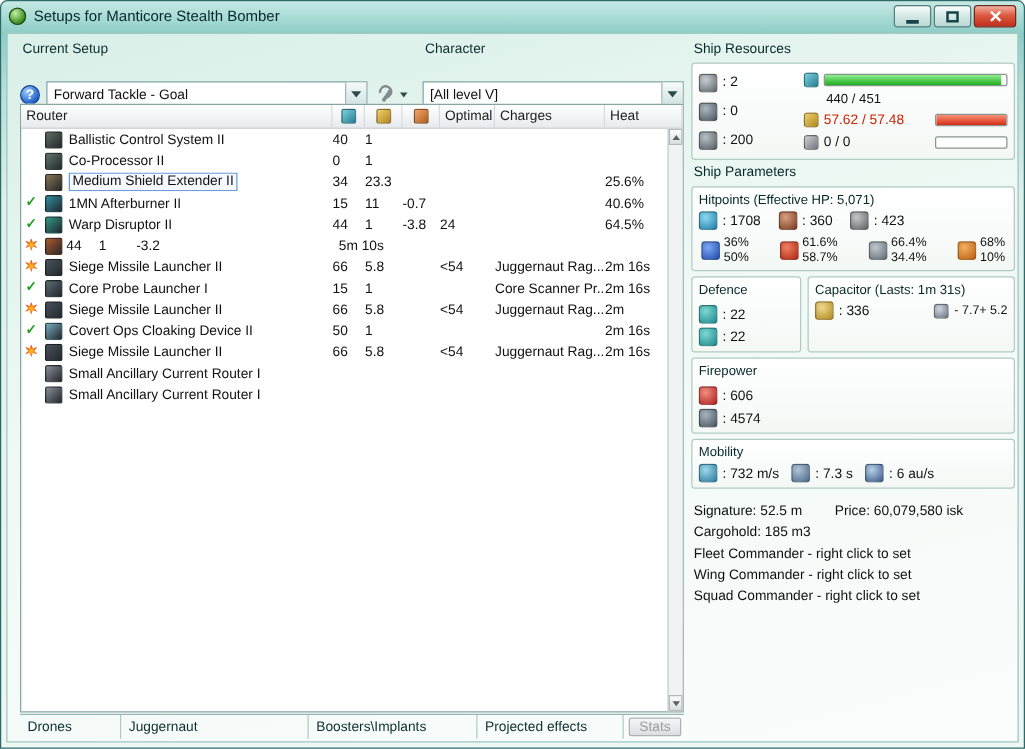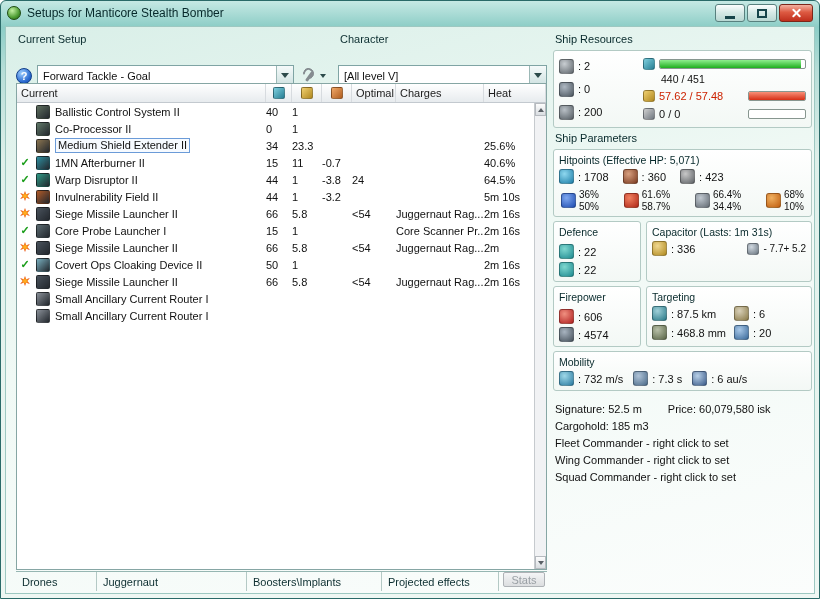--- a/index.html
+++ b/index.html
@@ -55,21 +55,21 @@
   .c-icon{width:20px;display:flex;justify-content:center}
   .mod-icon{width:14px;height:14px;border-radius:2px;border:1px solid rgba(0,0,0,.35)}
   .c-name{width:213px;padding-left:2px}
   .name-box{display:inline-block;border:1px solid #6b9bd8;background:#f6faff;padding:0 2px;line-height:13px}
   .c-cpu{width:26px}.c-pg{width:30px}.c-cap{width:30px}.c-opt{width:44px}.c-chg{width:88px}.c-heat{width:50px}
   .scroll{width:12px;border-left:1px solid #c6cace;background:#f1f2f4;display:flex;flex-direction:column;justify-content:space-between;align-items:center;flex:none}
   .sbtn{width:11px;height:13px;background:linear-gradient(180deg,#fdfdfd,#d9dde1);border:1px solid #b6babf;display:flex;align-items:center;justify-content:center}
   .tri-up-s{width:0;height:0;border-left:3px solid transparent;border-right:3px solid transparent;border-bottom:4px solid #5a6066}
   .tri-dn-s{width:0;height:0;border-left:3px solid transparent;border-right:3px solid transparent;border-top:4px solid #5a6066}
   
-  .tabbar{position:absolute;left:0;bottom:0;width:531px;height:20px;display:flex;align-items:flex-start;border-top:1px solid #96b6b2}
+  .tabbar{position:absolute;left:0;bottom:0;width:531px;height:20px;display:flex;align-items:center;border-top:1px solid #96b6b2}
   .tab{height:100%;display:flex;align-items:center;padding:0 6px;border-right:1px solid #b4c9c5;color:#0c2e30;cursor:default}
   .tab-drones{width:81px}.tab-desc{width:150px}.tab-boost{width:135px}.tab-proj{width:117px}
   .stats-btn{margin-left:auto;margin-right:2px;width:42px;height:15px;border:1px solid #aeb2b6;border-radius:2px;background:linear-gradient(180deg,#f4f5f6,#dcdee0);color:#9aa0a5;display:flex;align-items:center;justify-content:center}
   
   .group-title{color:#06282a;margin:0 0 1px 2px}
   .box{background:linear-gradient(180deg,#ffffff,#f3f8f5);border:1px solid #b3cac4;border-radius:3px;padding:4px 5px}
   .box-title{color:#06282a;margin-bottom:3px;white-space:nowrap;font-size:10.5px}
   .picon{width:15px;height:15px;border-radius:3px;display:inline-block;flex:none;border:1px solid rgba(0,0,0,.25)}
   .picon.sm{width:12px;height:12px}
   [data-name="turret-hardpoints-icon"]{background:radial-gradient(circle at 35% 30%,#c9ced2,#5f666c)}
@@ -173,21 +173,21 @@
             <span class="combo-val" data-name="character-value">[All level V]</span>
             <span class="combo-btn" data-name="character-dropdown-button">
                 <span class="tri-dn" data-name="chevron-down-icon"></span>
               </span>
           </div>
         </div>
       </div>
 
       <div class="table" data-name="modules-table">
         <div class="thead" data-name="modules-table-header">
-          <span class="th th-modules" data-name="modules-column-header">Current</span>
+          <span class="th th-modules" data-name="modules-column-header">Router</span>
           <span class="th th-cpu" data-name="cpu-column-header">
               <span class="col-icon ci-cpu" data-name="cpu-column-icon"></span>
             </span>
           <span class="th th-pg" data-name="powergrid-column-header">
               <span class="col-icon ci-pg" data-name="powergrid-column-icon"></span>
             </span>
           <span class="th th-cap" data-name="capacitor-column-header">
               <span class="col-icon ci-cap" data-name="capacitor-column-icon"></span>
             </span>
           <span class="th th-opt" data-name="optimal-column-header">Optimal</span>
@@ -259,21 +259,20 @@
                 <span class="cell c-cap" data-name="module-cap">-3.8</span>
                 <span class="cell c-opt" data-name="module-optimal">24</span>
                 <span class="cell c-chg" data-name="module-charges"></span>
                 <span class="cell c-heat" data-name="module-heat">64.5%</span>
               </div>
               <div class="trow" data-name="module-row">
                 <span class="cell c-flag" data-name="overheat-icon"><span class="star"></span></span>
                 <span class="cell c-icon" data-name="invulnerability-field-module-icon">
                   <span class="mod-icon" style="background: linear-gradient(135deg, rgb(176, 90, 40), rgb(35, 40, 46));"></span>
                 </span>
-                <span class="cell c-name" data-name="module-name"><span>Invulnerability Field II</span></span>
                 <span class="cell c-cpu" data-name="module-cpu">44</span>
                 <span class="cell c-pg" data-name="module-pg">1</span>
                 <span class="cell c-cap" data-name="module-cap">-3.2</span>
                 <span class="cell c-opt" data-name="module-optimal"></span>
                 <span class="cell c-chg" data-name="module-charges"></span>
                 <span class="cell c-heat" data-name="module-heat">5m 10s</span>
               </div>
               <div class="trow" data-name="module-row">
                 <span class="cell c-flag" data-name="overheat-icon"><span class="star"></span></span>
                 <span class="cell c-icon" data-name="siege-missile-launcher-module-icon">
@@ -514,41 +513,20 @@
           <div class="box-title" data-name="firepower-title">Firepower</div>
           <span class="stat">
               <span class="picon" data-name="dps-icon"></span>
               <span data-name="dps-value">: 606</span>
             </span>
           <span class="stat">
               <span class="picon" data-name="volley-icon"></span>
               <span data-name="volley-value">: 4574</span>
             </span>
         </div>
-        <div class="box" data-name="targeting-box">
-          <div class="box-title" data-name="targeting-title">Targeting</div>
-          <div class="tgt-grid">
-            <span class="stat">
-                <span class="picon" data-name="targeting-range-icon"></span>
-                <span data-name="targeting-range-value">: 87.5 km</span>
-              </span>
-            <span class="stat">
-                <span class="picon" data-name="max-targets-icon"></span>
-                <span data-name="max-targets-value">: 6</span>
-              </span>
-            <span class="stat">
-                <span class="picon" data-name="scan-resolution-icon"></span>
-                <span data-name="scan-resolution-value">: 468.8 mm</span>
-              </span>
-            <span class="stat">
-                <span class="picon" data-name="sensor-strength-icon"></span>
-                <span data-name="sensor-strength-value">: 20</span>
-              </span>
-          </div>
-        </div>
       </div>
 
       <div class="box" data-name="mobility-box">
         <div class="box-title" data-name="mobility-title">Mobility</div>
         <div class="mob-row">
           <span class="stat">
               <span class="picon" data-name="speed-icon"></span>
               <span data-name="speed-value">: 732 m/s</span>
             </span>
           <span class="stat">

